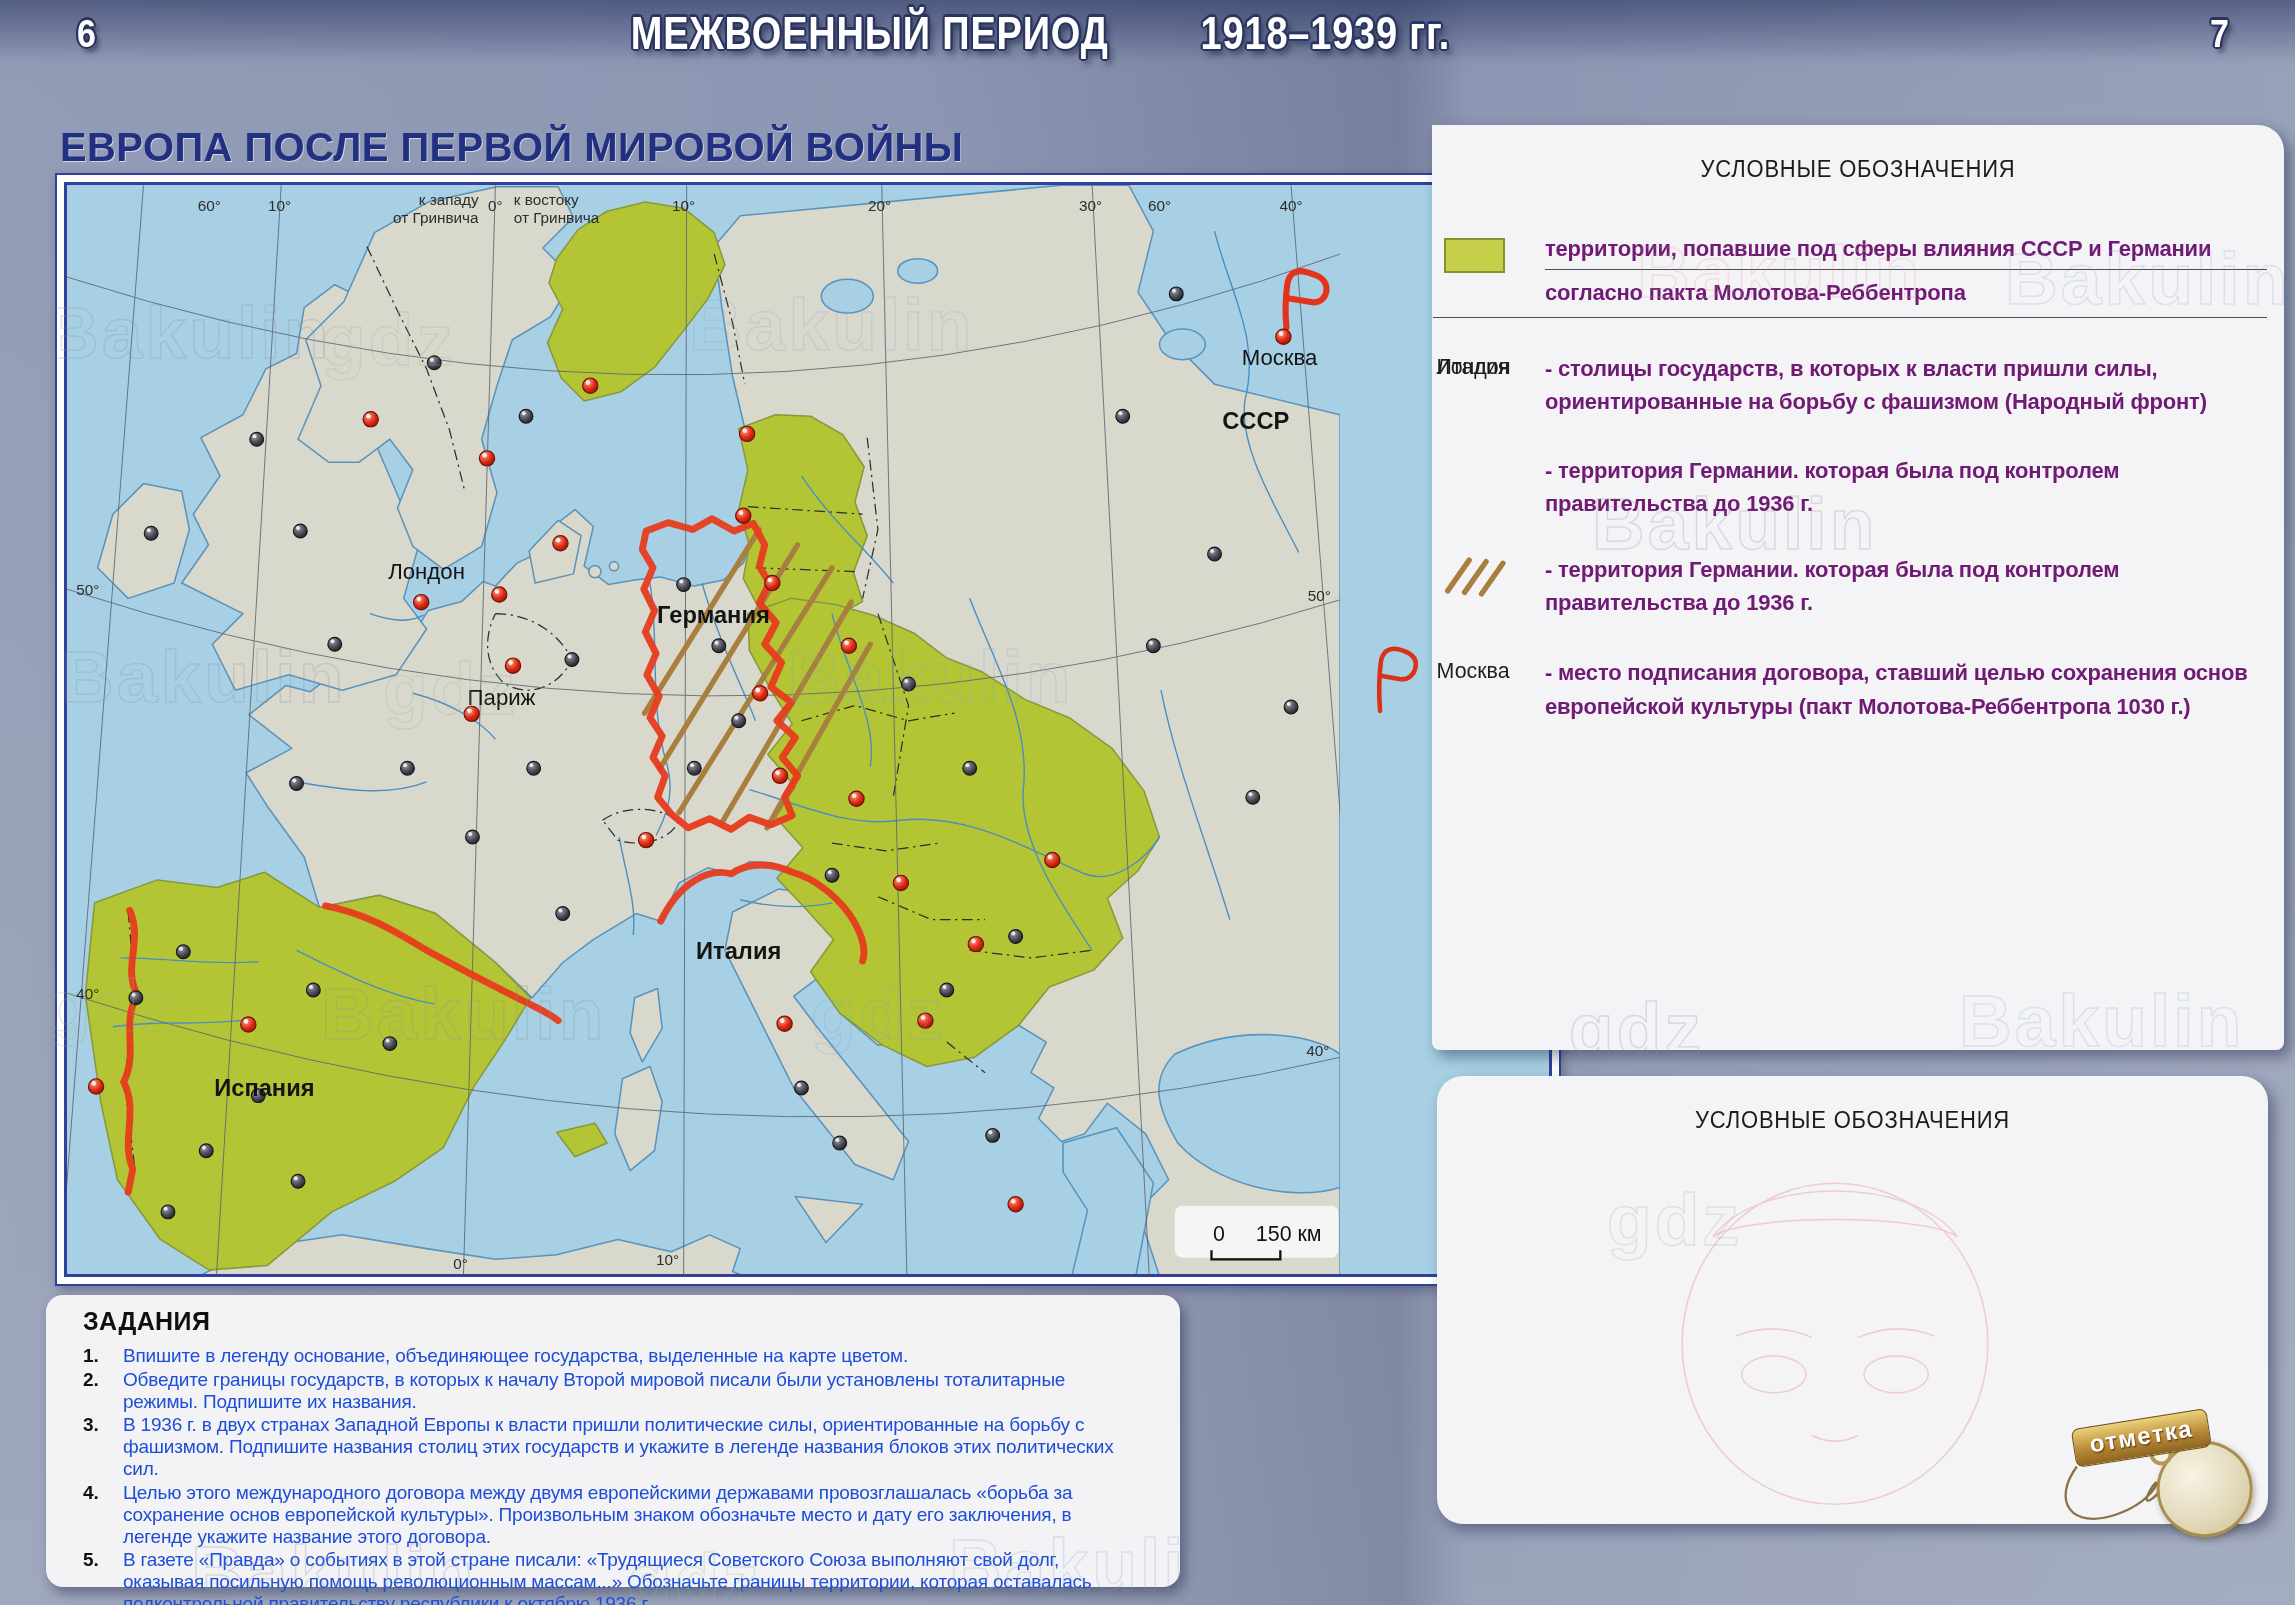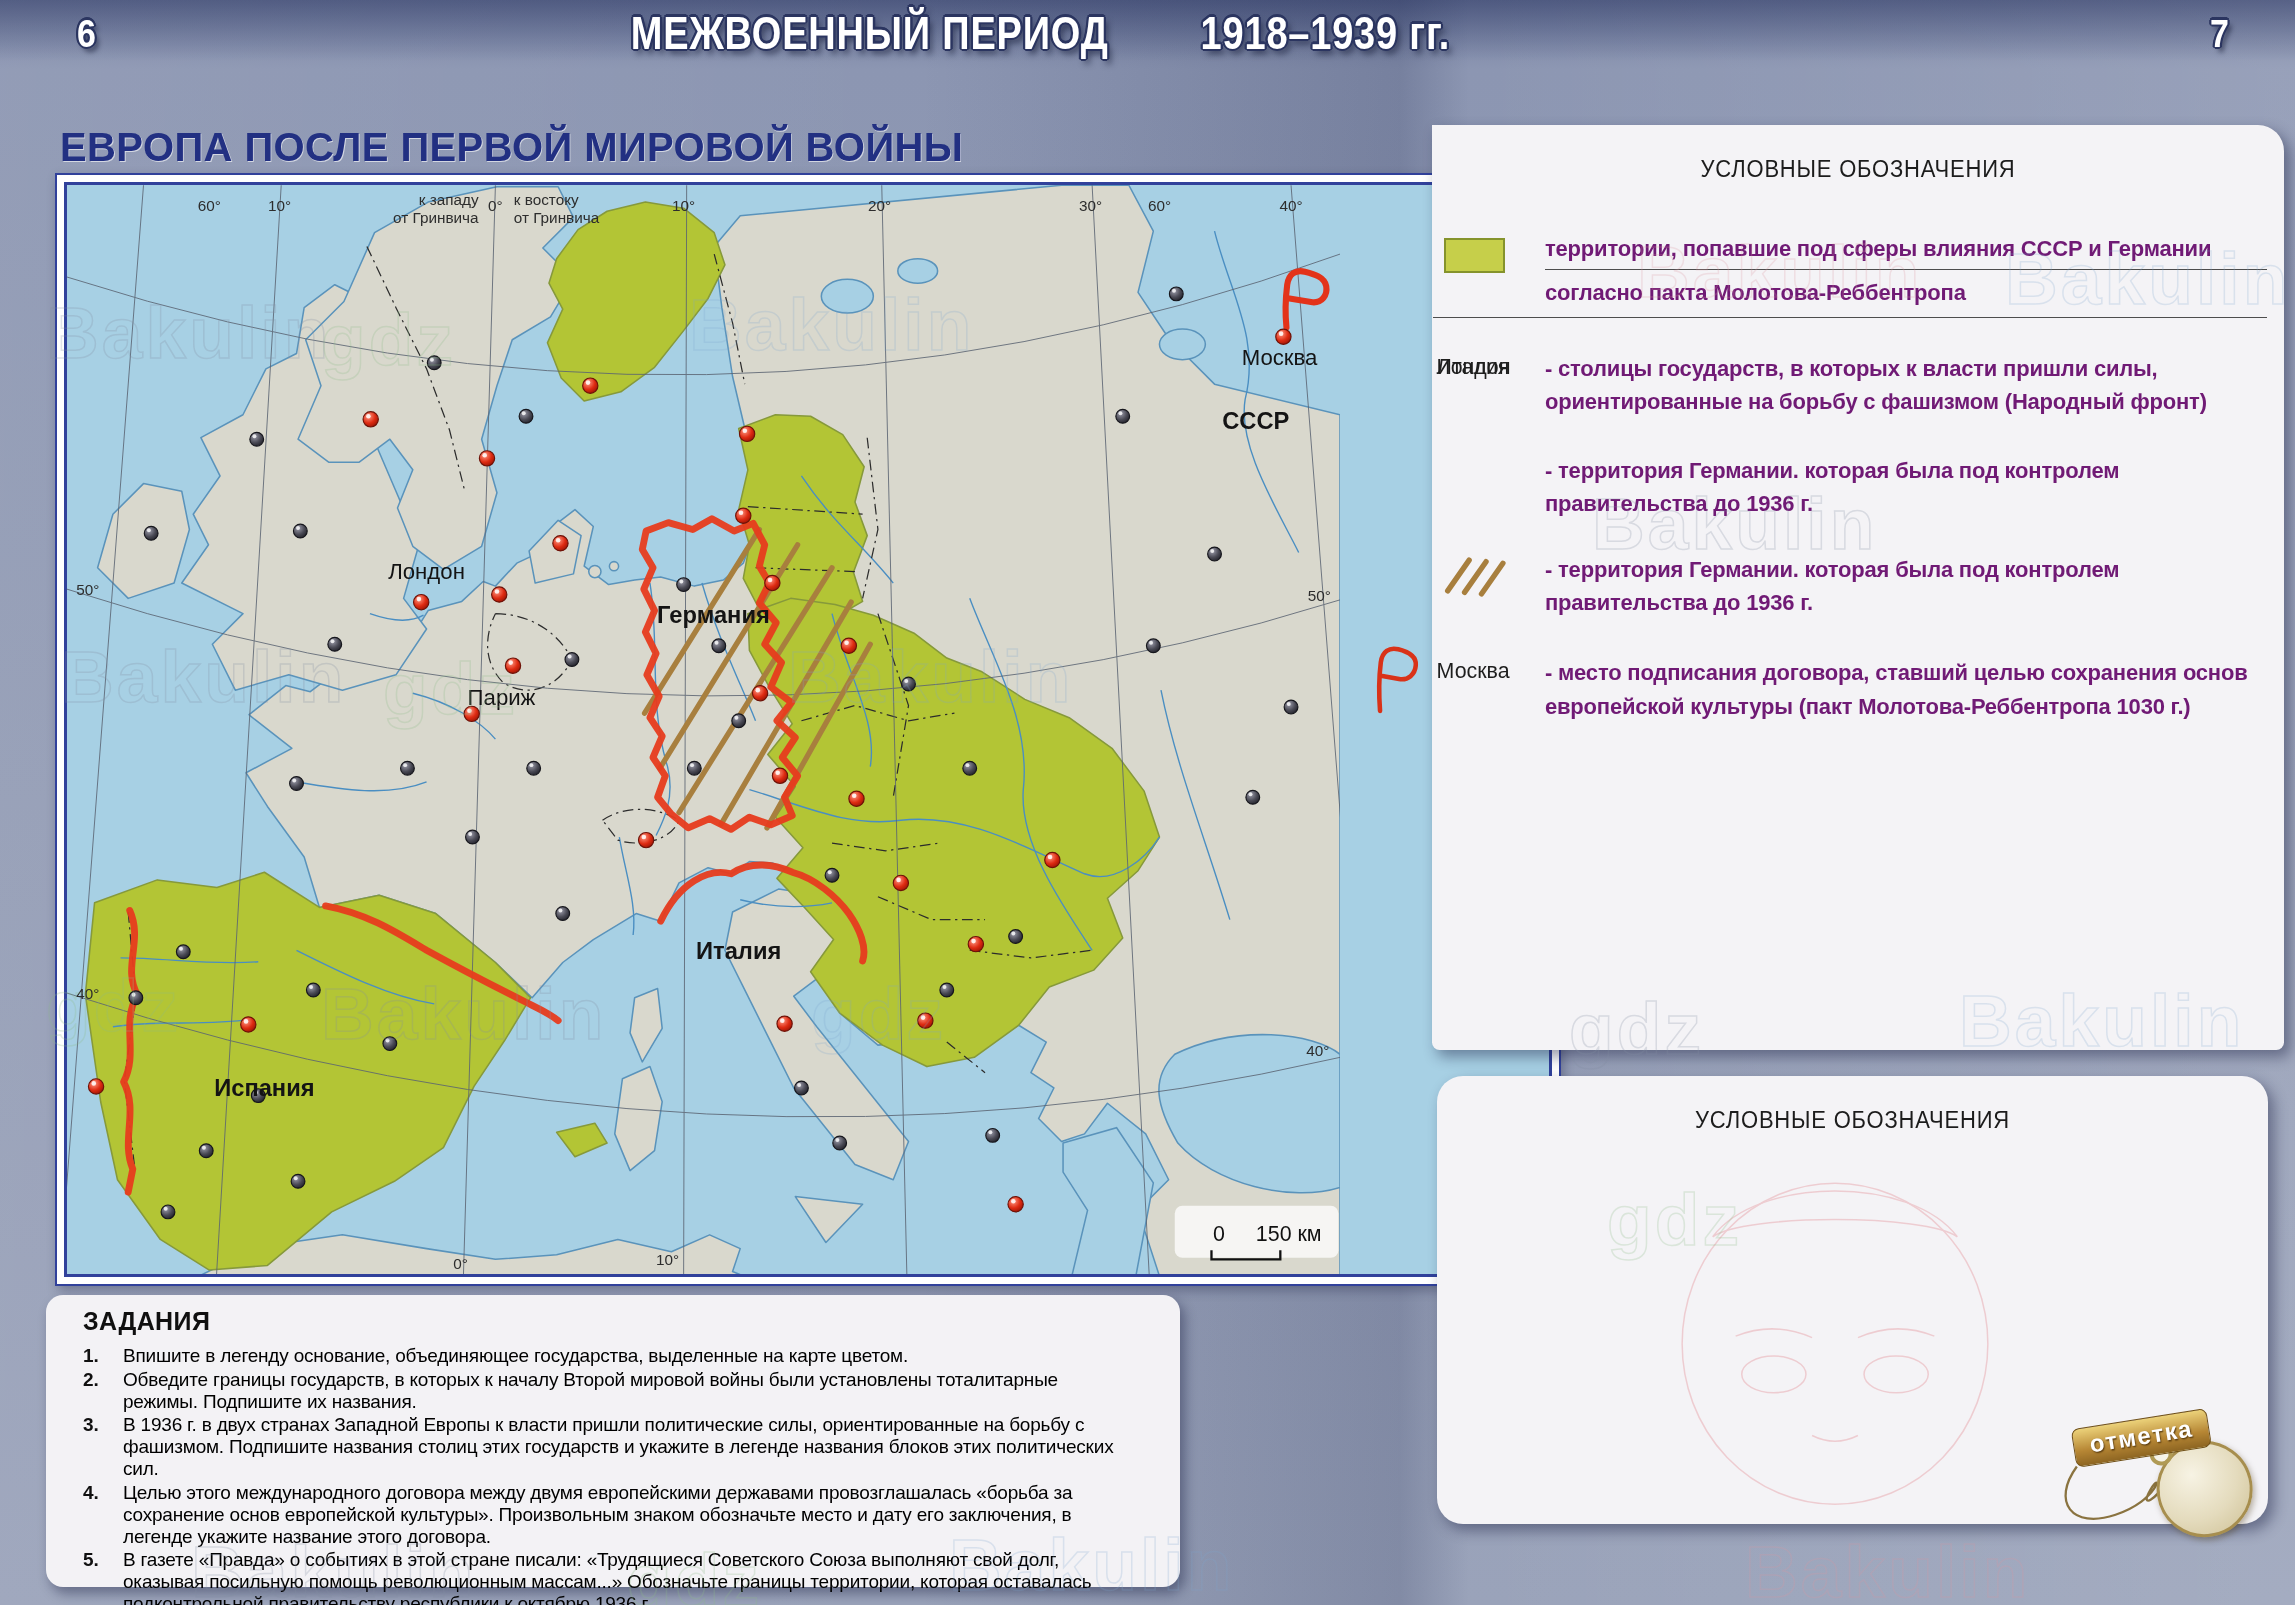--- a/index.html
+++ b/index.html
@@ -30,21 +30,21 @@
   .geo-lab{font-size:20px;fill:#2d2d2d;}
   .city-lab{font-size:29px;fill:#141414;}
   .country-lab{font-size:31px;font-weight:bold;fill:#141414;}
 
   
   #tasks{position:absolute;left:46px;top:1295px;width:1134px;height:292px;background:#f3f2f5;
     border-radius:17px;box-shadow:4.6px 6.1px 12.2px rgba(20,25,60,.4);padding:12.2px 46px 0 37px;box-sizing:border-box;}
   #tasks h2{margin:0 0 9.2px 0;font-size:25px;letter-spacing:0.4px;color:#101010;transform:scaleY(1.05);}
   .task{display:flex;margin-bottom:1.5px;}
   .task .num{width:40px;flex:none;font-weight:bold;font-size:19px;line-height:22px;color:#101010;}
-  .task .txt{flex:1;font-size:19px;line-height:22px;color:#000000;letter-spacing:-0.2px;}
+  .task .txt{flex:1;font-size:19px;line-height:22px;color:#1d4ed8;letter-spacing:-0.2px;}
 
   
   .legend-box{position:absolute;background:#f4f3f6;box-shadow:5.4px 6.9px 13.8px rgba(20,25,60,.42);}
   #legend1{left:1432px;top:125px;width:852px;height:925px;border-radius:0 26px 7.7px 7.7px;}
   #legend2{left:1437px;top:1076px;width:831px;height:448px;border-radius:26px;}
   .legend-title{margin-top:32px;text-align:center;font-size:22px;color:#1c1c1c;letter-spacing:0.8px;transform:scaleY(1.05);}
   #legend-items{margin-top:49px;padding-right:17px;}
   .litem{position:relative;padding-left:113px;margin-bottom:29px;}
   .litem .sym-label{position:absolute;left:4.6px;top:3.1px;font-size:21.4px;color:#1e1e1e;}
   .litem .ans{font-weight:bold;font-size:22px;line-height:1.52;color:#701a75;letter-spacing:-0.2px;}
@@ -321,21 +321,21 @@
   </div>
 
   <div id="tasks">
     <h2>ЗАДАНИЯ</h2>
     <div class="task">
       <div class="num">1.</div>
       <div class="txt">Впишите в легенду основание, объединяющее государства, выделенные на карте цветом.</div>
     </div>
     <div class="task">
       <div class="num">2.</div>
-      <div class="txt">Обведите границы государств, в которых к началу Второй мировой войны были установлены тоталитарные режимы. Подпишите их названия.</div>
+      <div class="txt">Обведите границы государств, в которых к началу Второй мировой писали были установлены тоталитарные режимы. Подпишите их названия.</div>
     </div>
     <div class="task">
       <div class="num">3.</div>
       <div class="txt">В 1936 г. в двух странах Западной Европы к власти пришли политические силы, ориентированные на борьбу с фашизмом. Подпишите названия столиц этих государств и укажите в легенде названия блоков этих политических сил.</div>
     </div>
     <div class="task">
       <div class="num">4.</div>
       <div class="txt">Целью этого международного договора между двумя европейскими державами провозглашалась «борьба за сохранение основ европейской культуры». Произвольным знаком обозначьте место и дату его заключения, в легенде укажите название этого договора.</div>
     </div>
     <div class="task">

